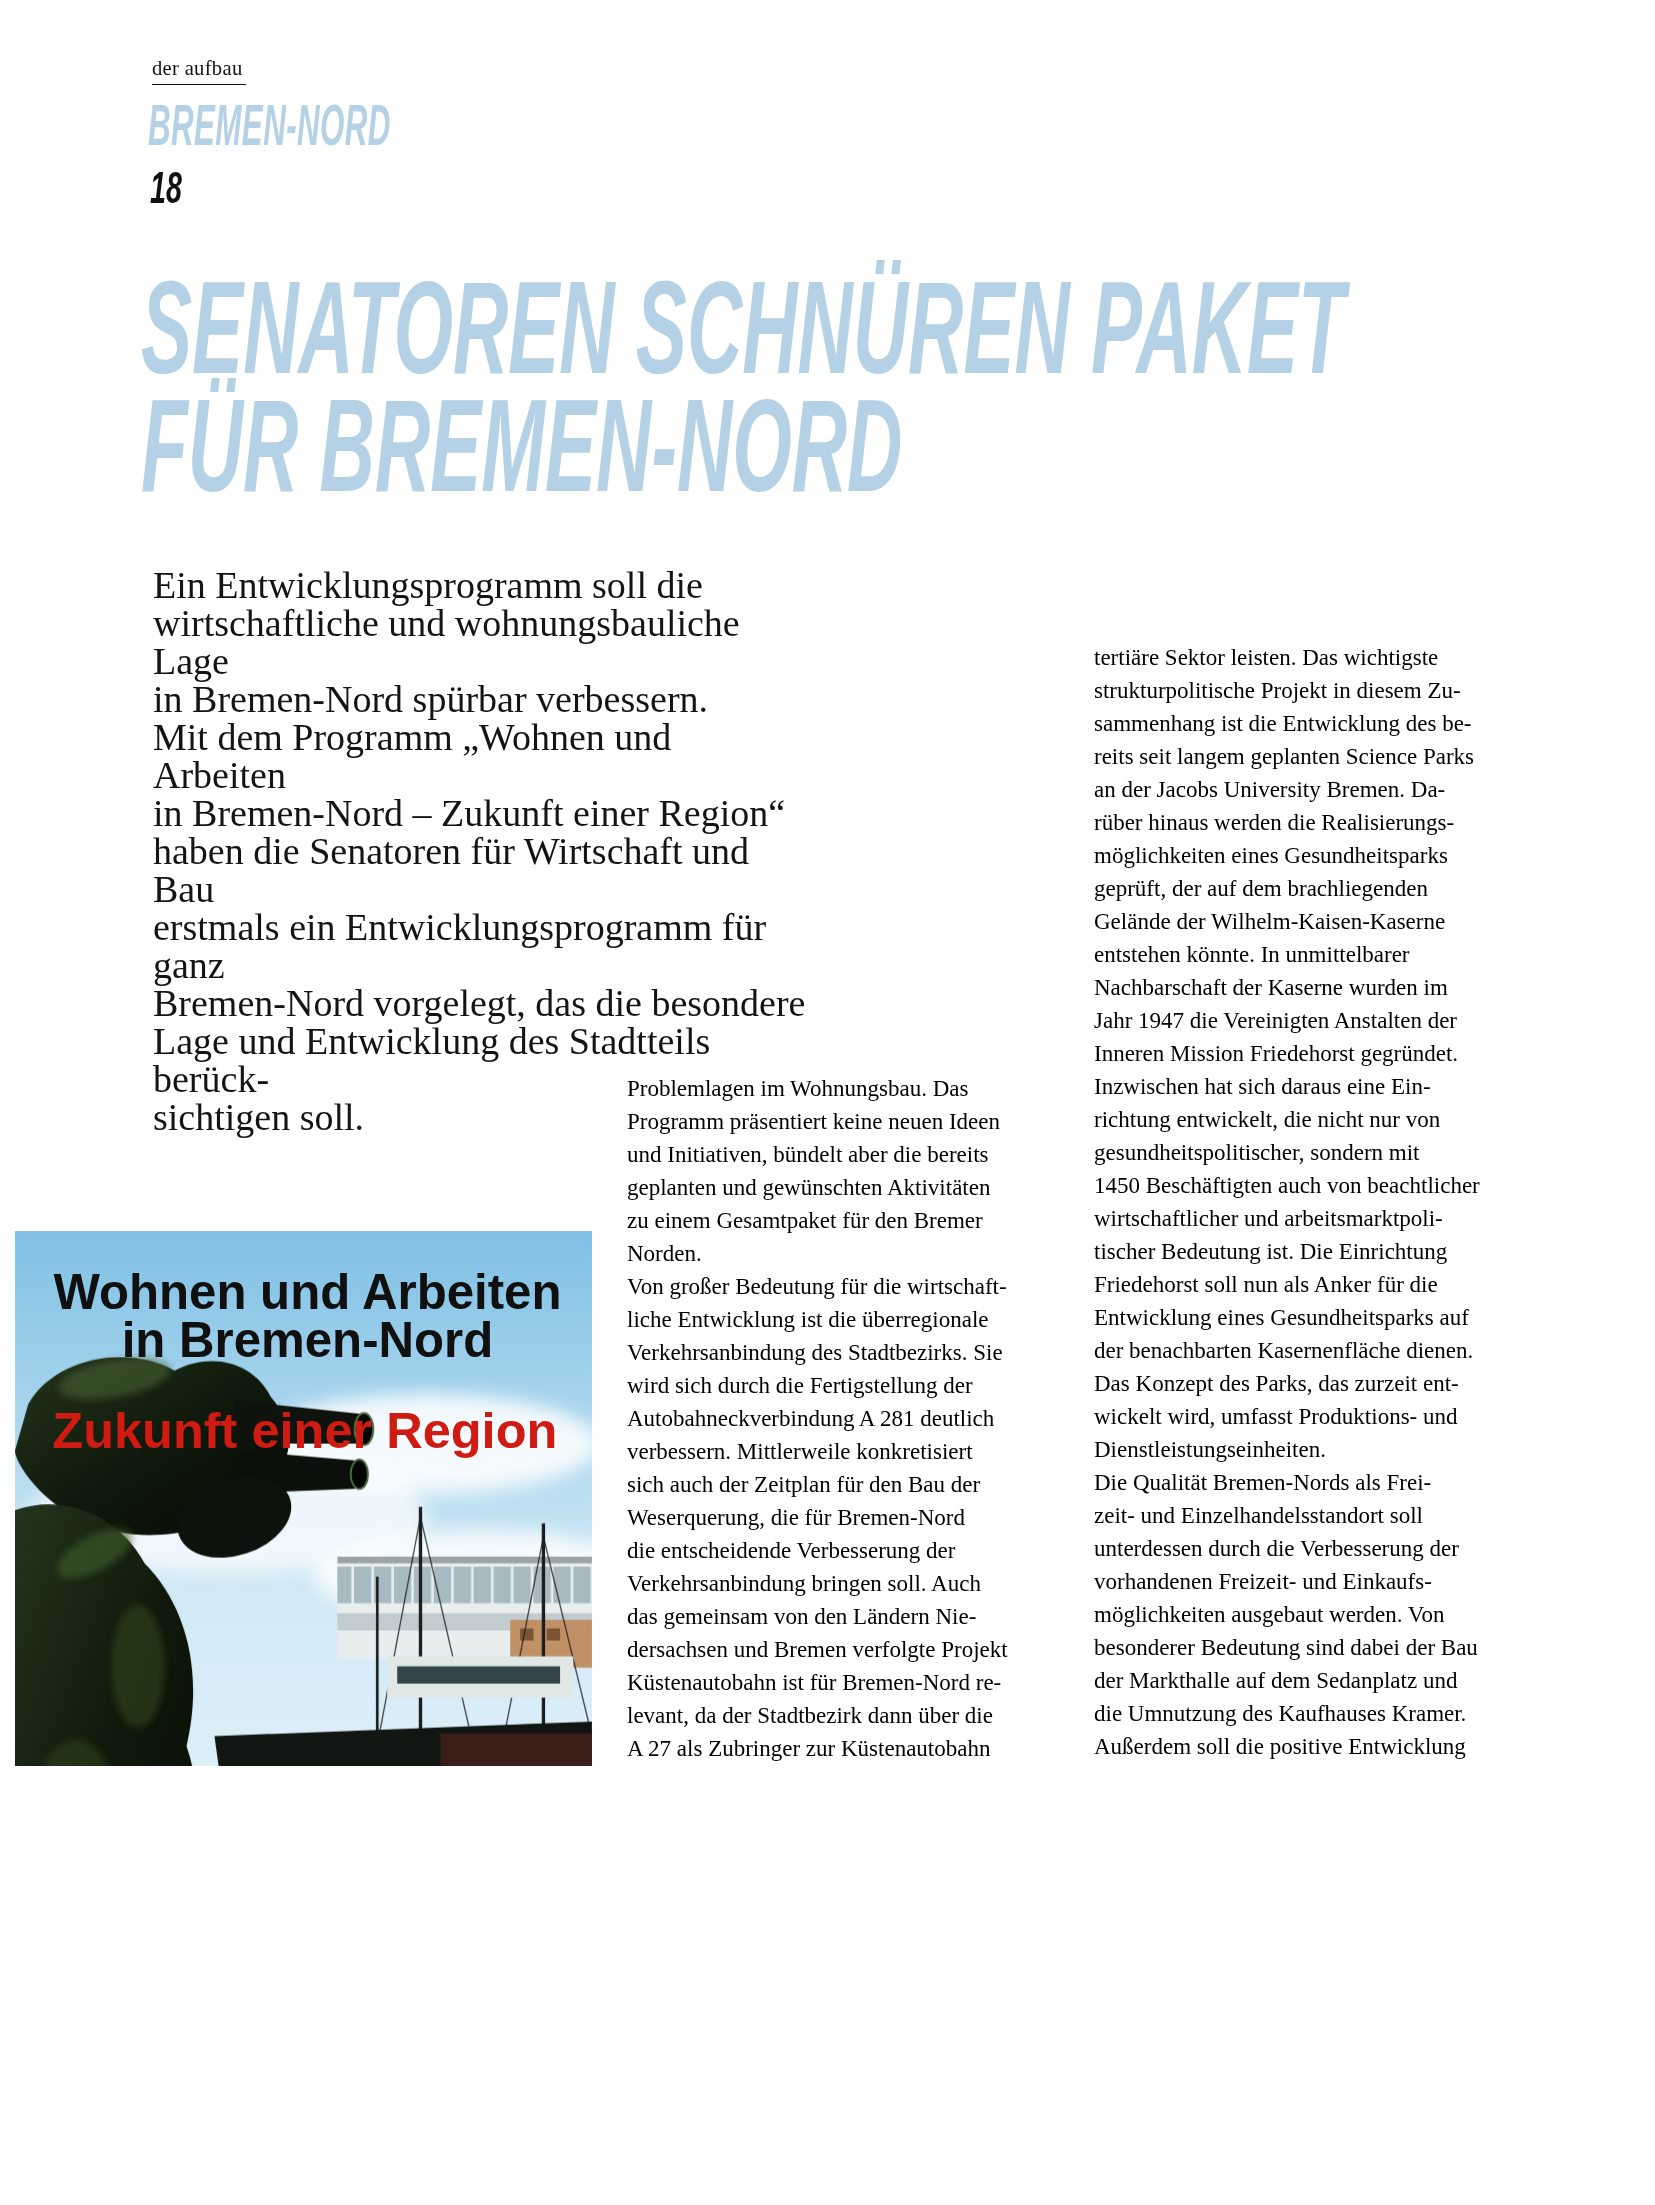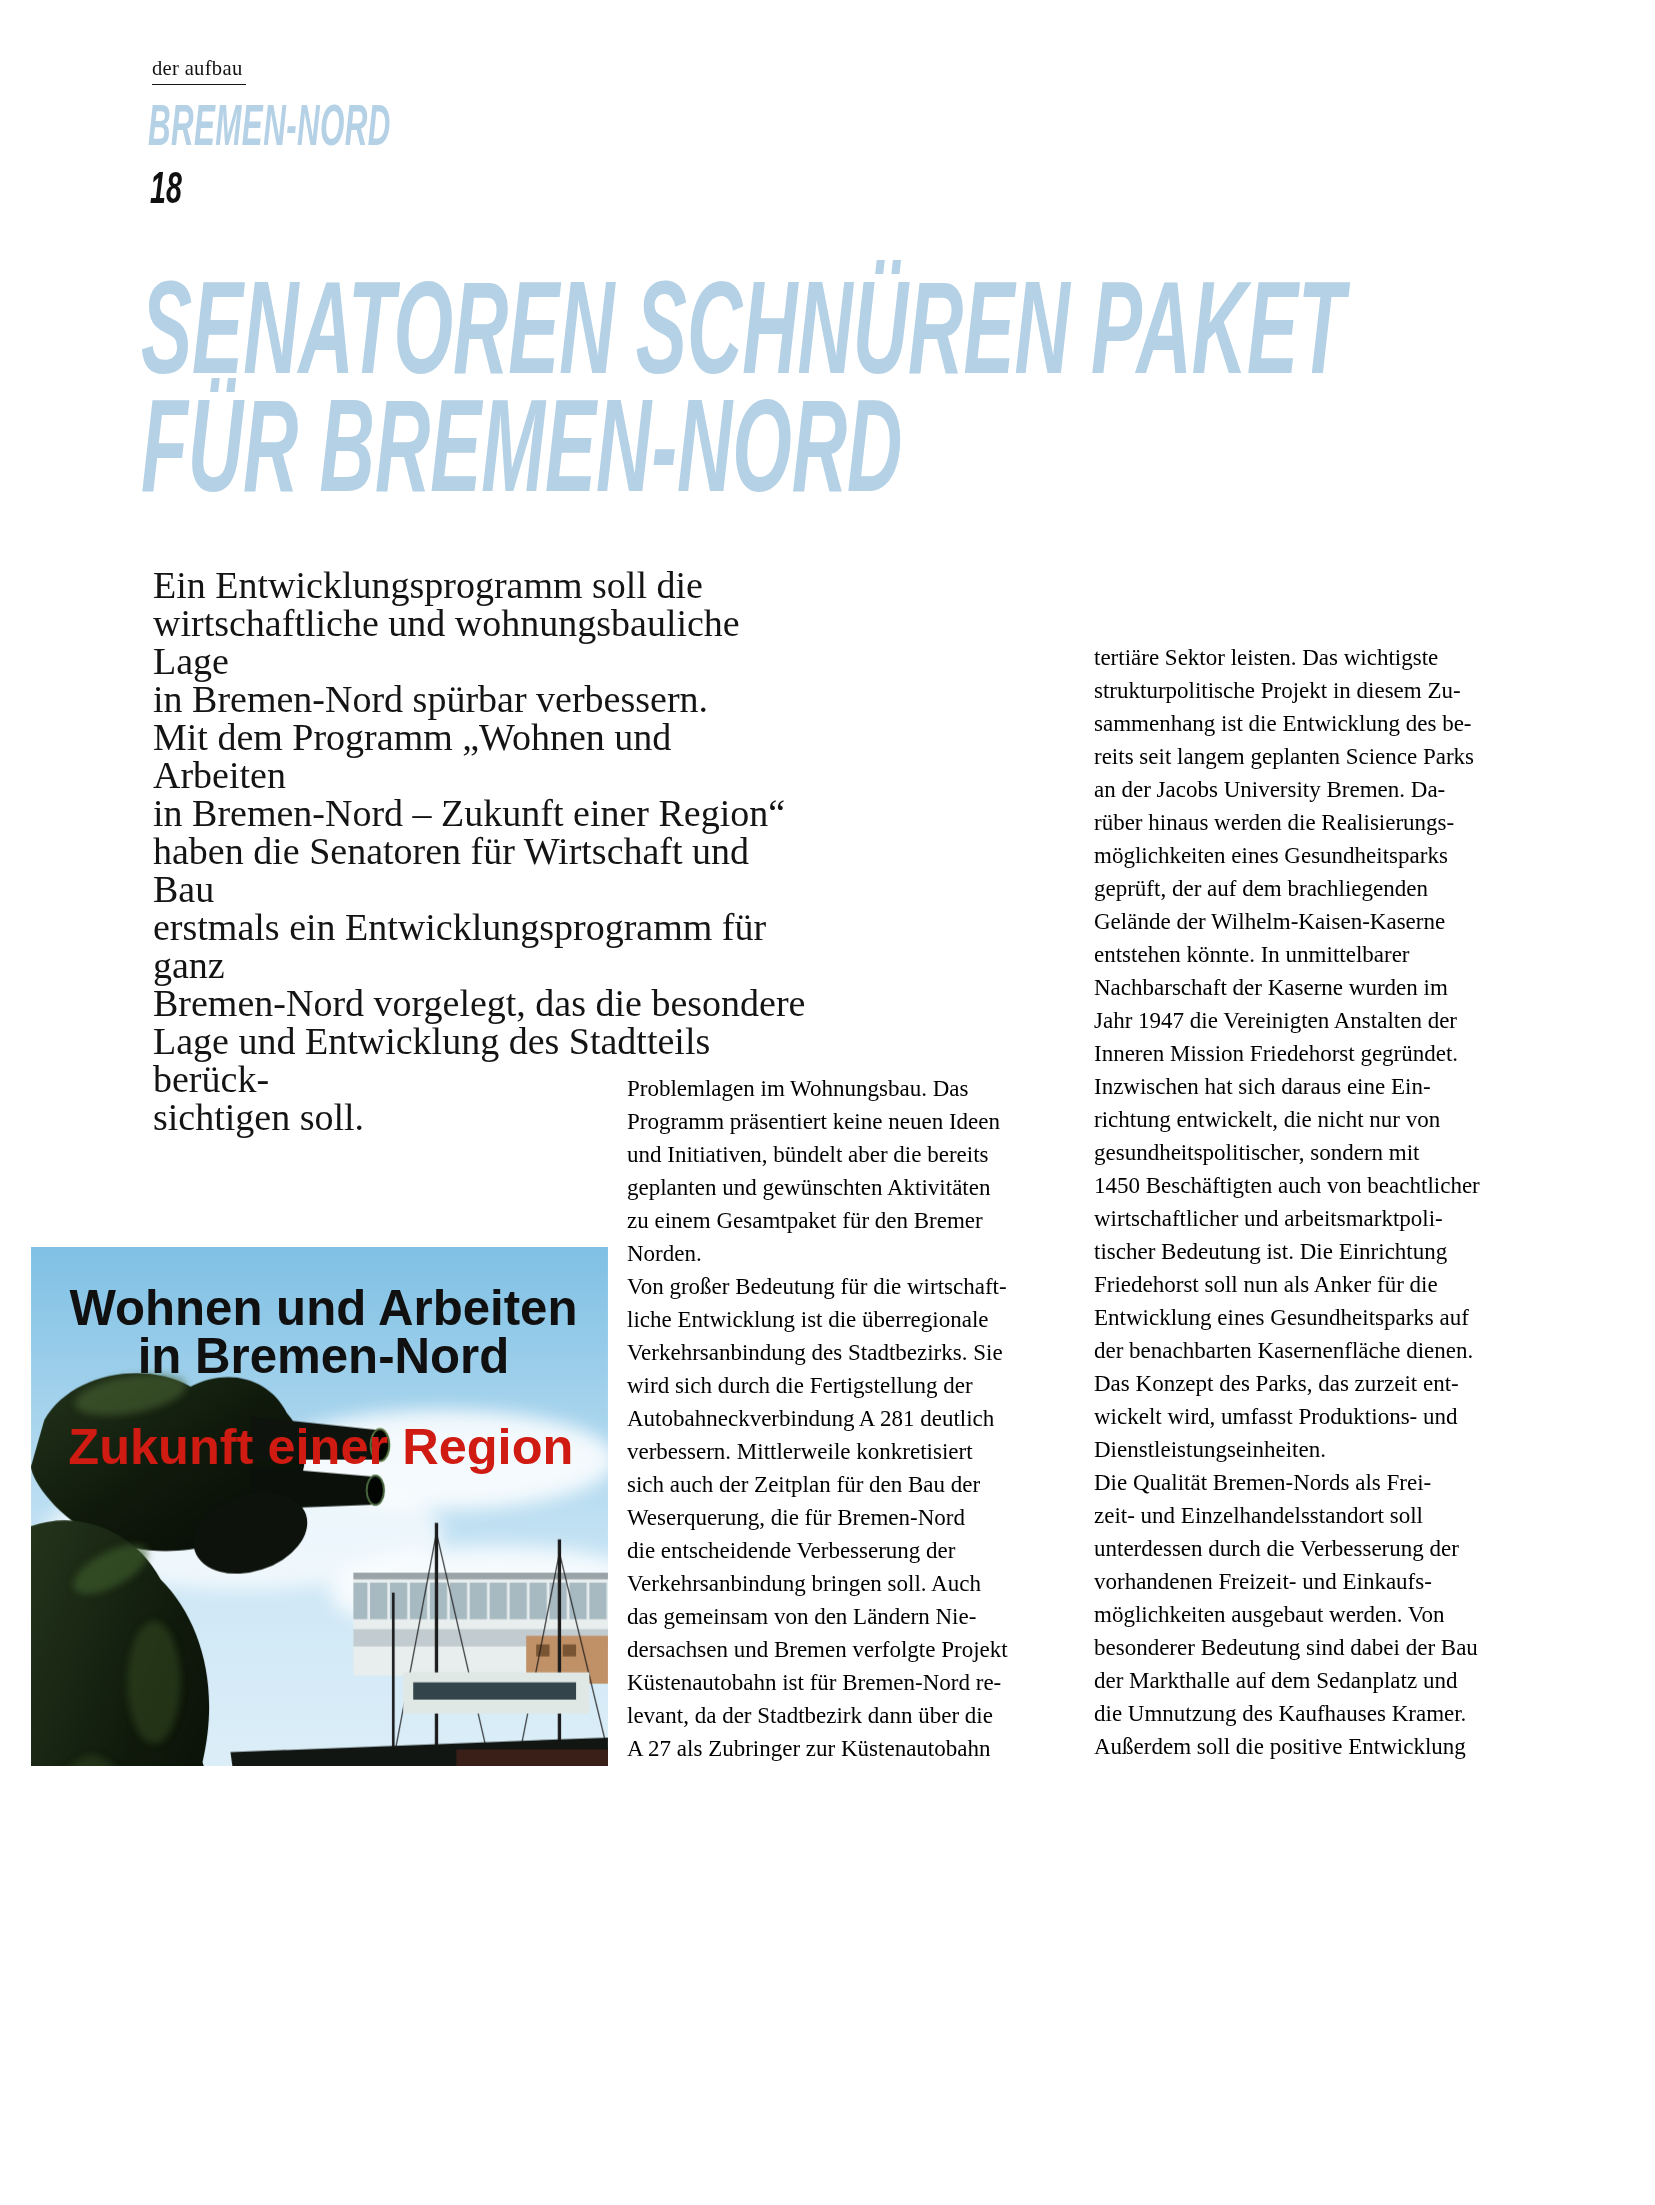--- a/index.html
+++ b/index.html
@@ -37,21 +37,21 @@
     font-size:38px; line-height:38px; white-space:pre-line; color:#141414;
   }
   .bodycol {
     position:absolute; font-size:23px; line-height:33px;
     white-space:pre-line; color:#000000;
   }
   #col-indent { left:773px; top:777px; width:332px; }
   #col-middle { left:627px;  top:1072px; width:472px; }
   #col-right  { left:1094px; top:641px;  width:465px; }
   .brochure {
-    position:absolute; left:15.3px; top:1231px; width:577px; height:767px; margin:16px;
+    position:absolute; left:15.3px; top:1231px; width:577px; height:767px; margin:0;
   }
   .brochure svg { display:block; width:577px; height:767px; }
   .brochure text { font-family:"Liberation Sans", sans-serif; }
 </style>
 </head>
 <body>
 
 <div class="page">
 
   <div class="masthead">der aufbau</div>

